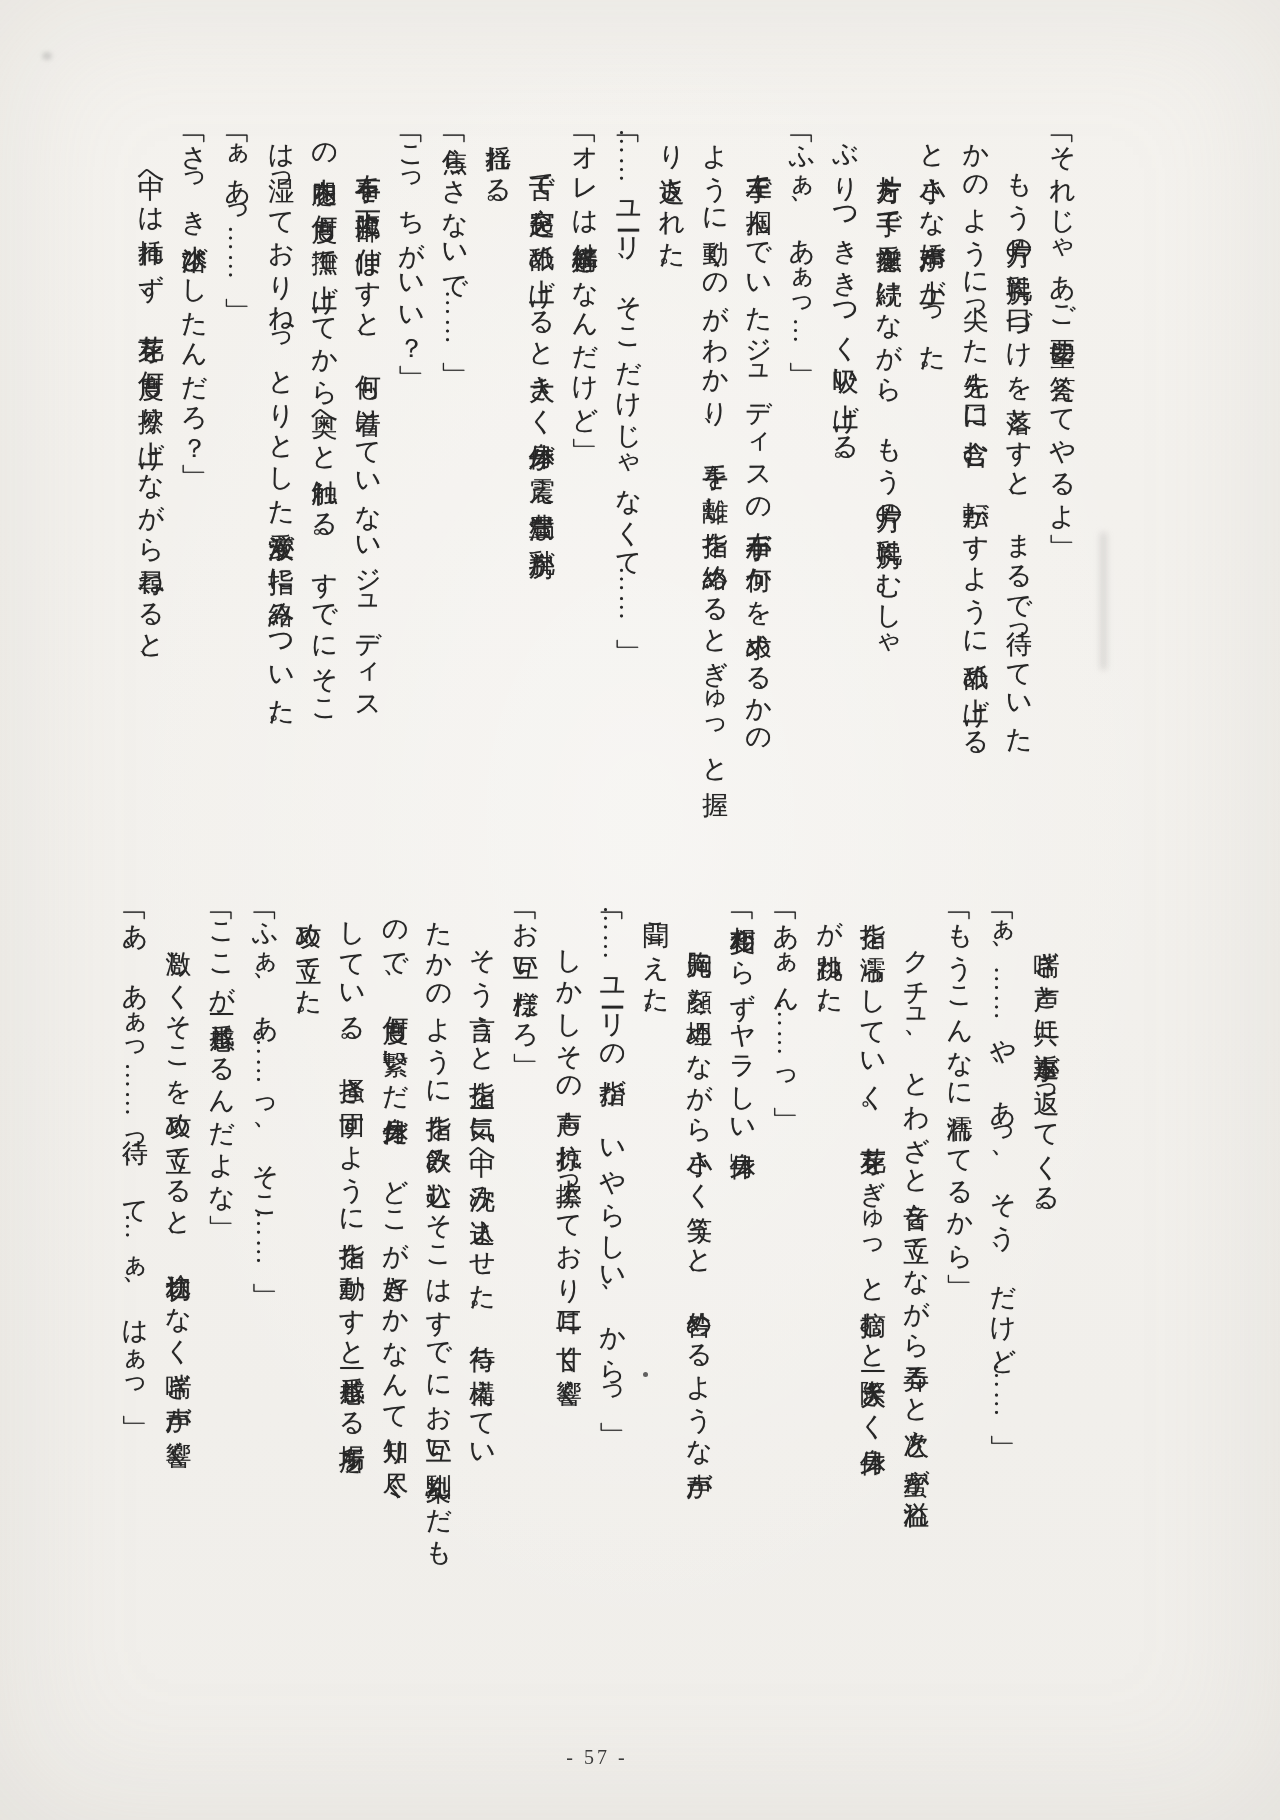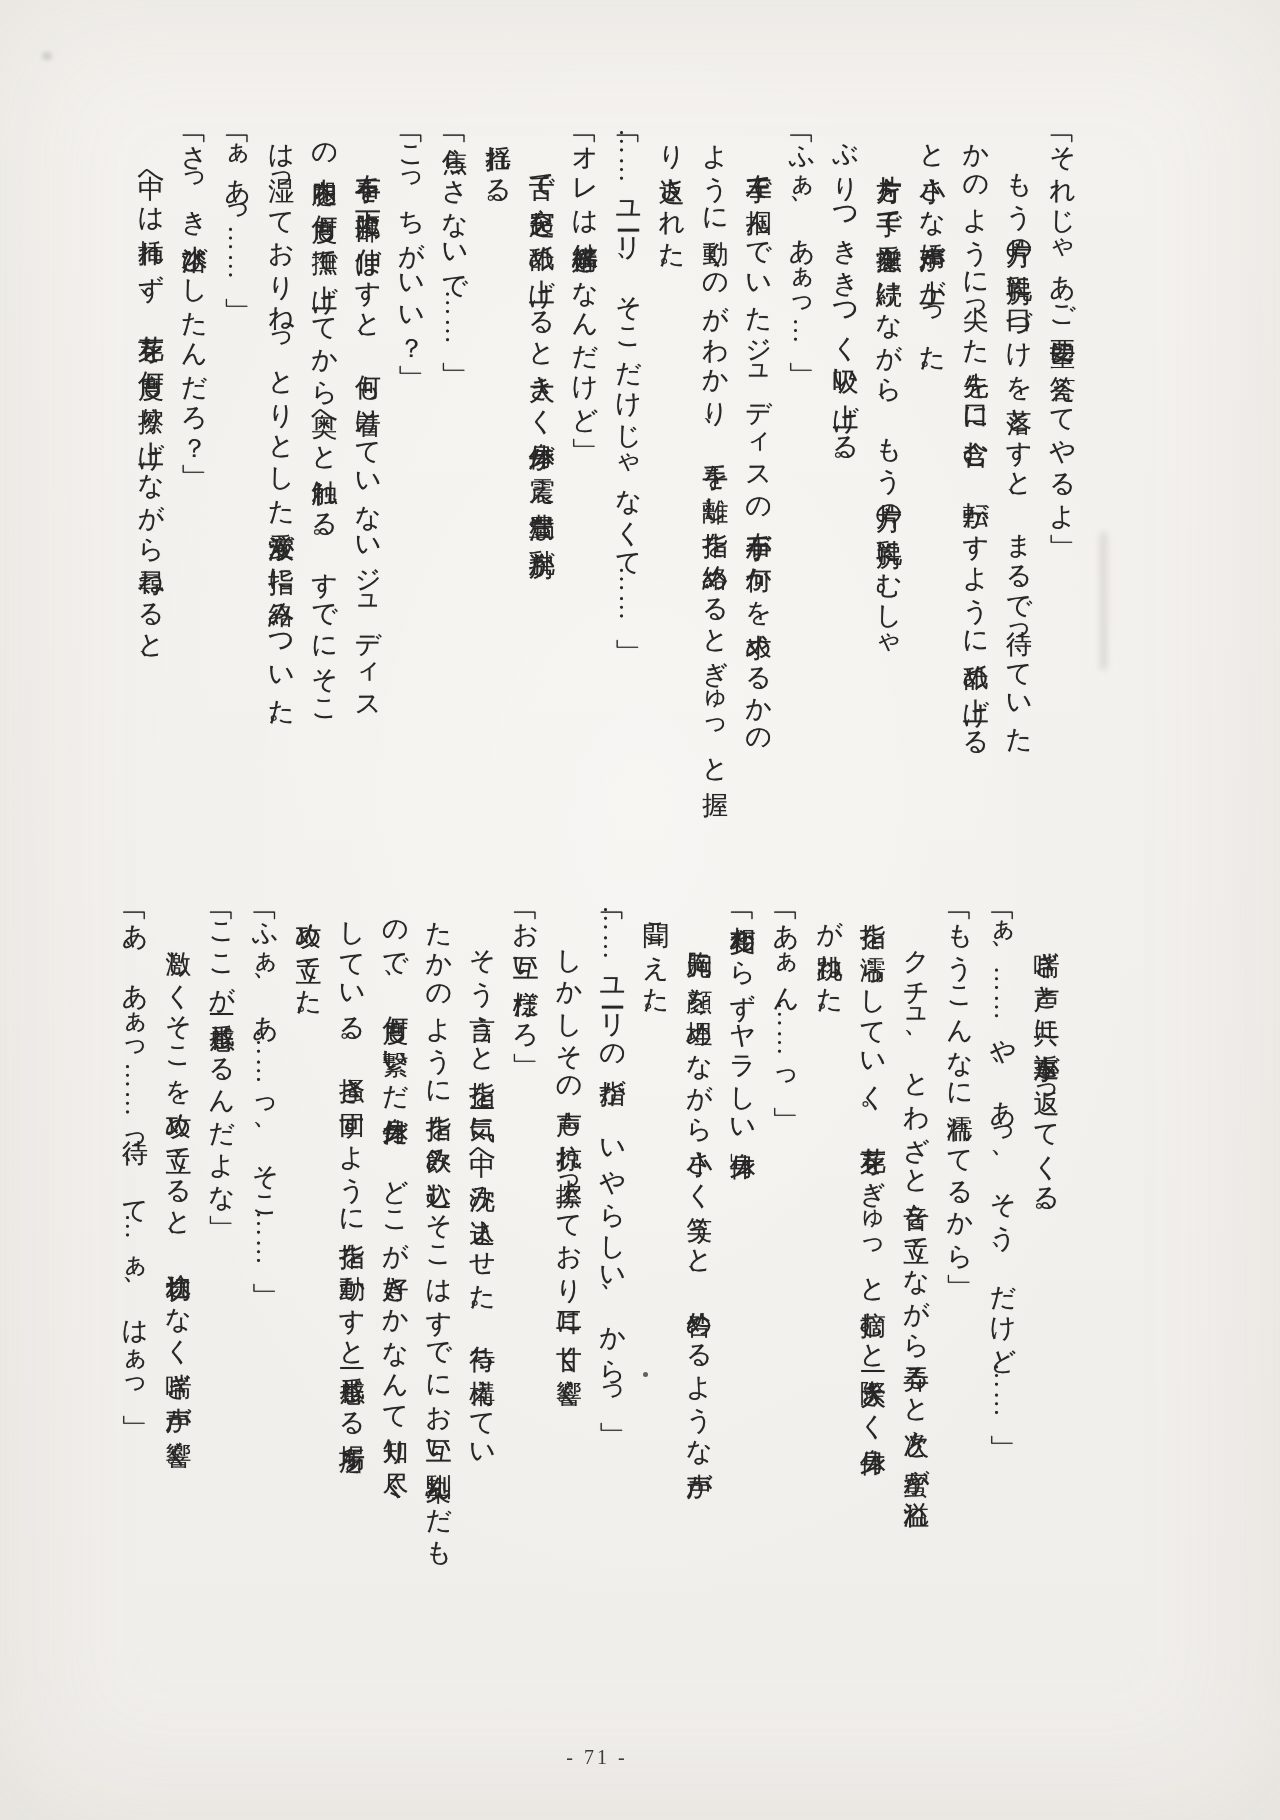--- a/index.html
+++ b/index.html
@@ -97,17 +97,17 @@
     <div class="col">たかのように指を飲み込むそこはすでにお互い馴染んだも</div>
     <div class="col">ので、何度も繋いだ身体だ、どこが好きかなんて知り尽く</div>
     <div class="col">している。掻き回すように指を動かすと一番感じる場所を</div>
     <div class="col">攻め立てた。</div>
     <div class="col">「ふぁ、あ……っ、そこ……」</div>
     <div class="col">「ここが一番感じるんだよな」</div>
     <div class="col">　激しくそこを攻め立てると、途切れなく喘ぎ声が響く。</div>
     <div class="col">「あ、あぁっ……待っ、て…ぁ、はぁっ」</div>
   </div>
 
-<div class="page-number">- 71 -</div>
+<div class="page-number">- 57 -</div>
 
 <div class="streak"></div>
 <div class="speck"></div>
 <div class="corner-smudge"></div>
 
 </body></html>

